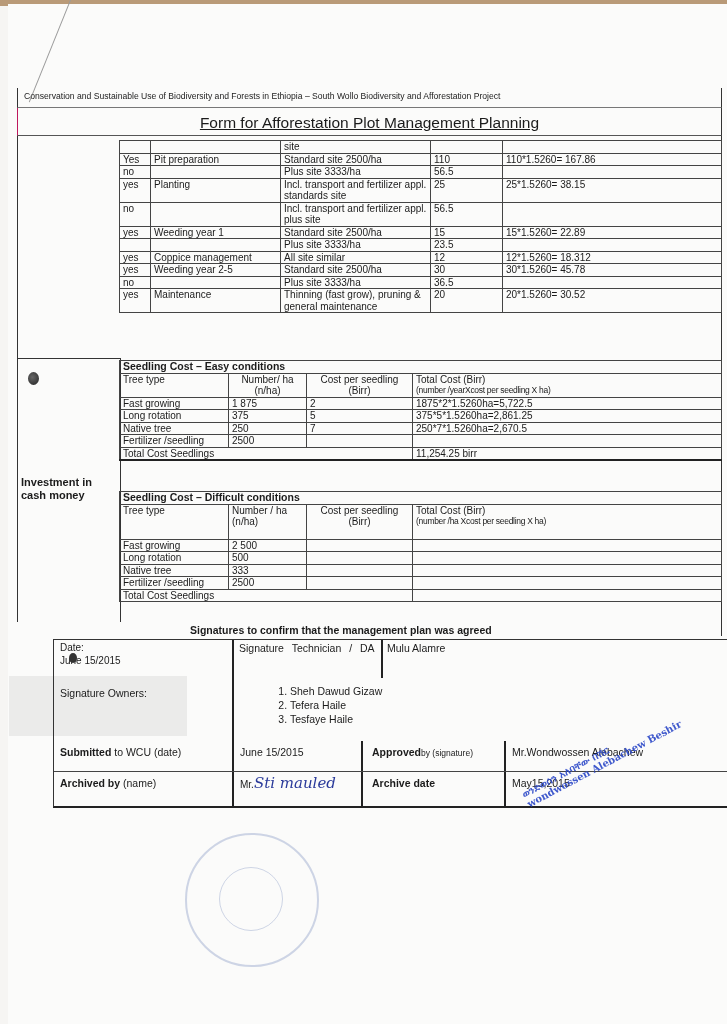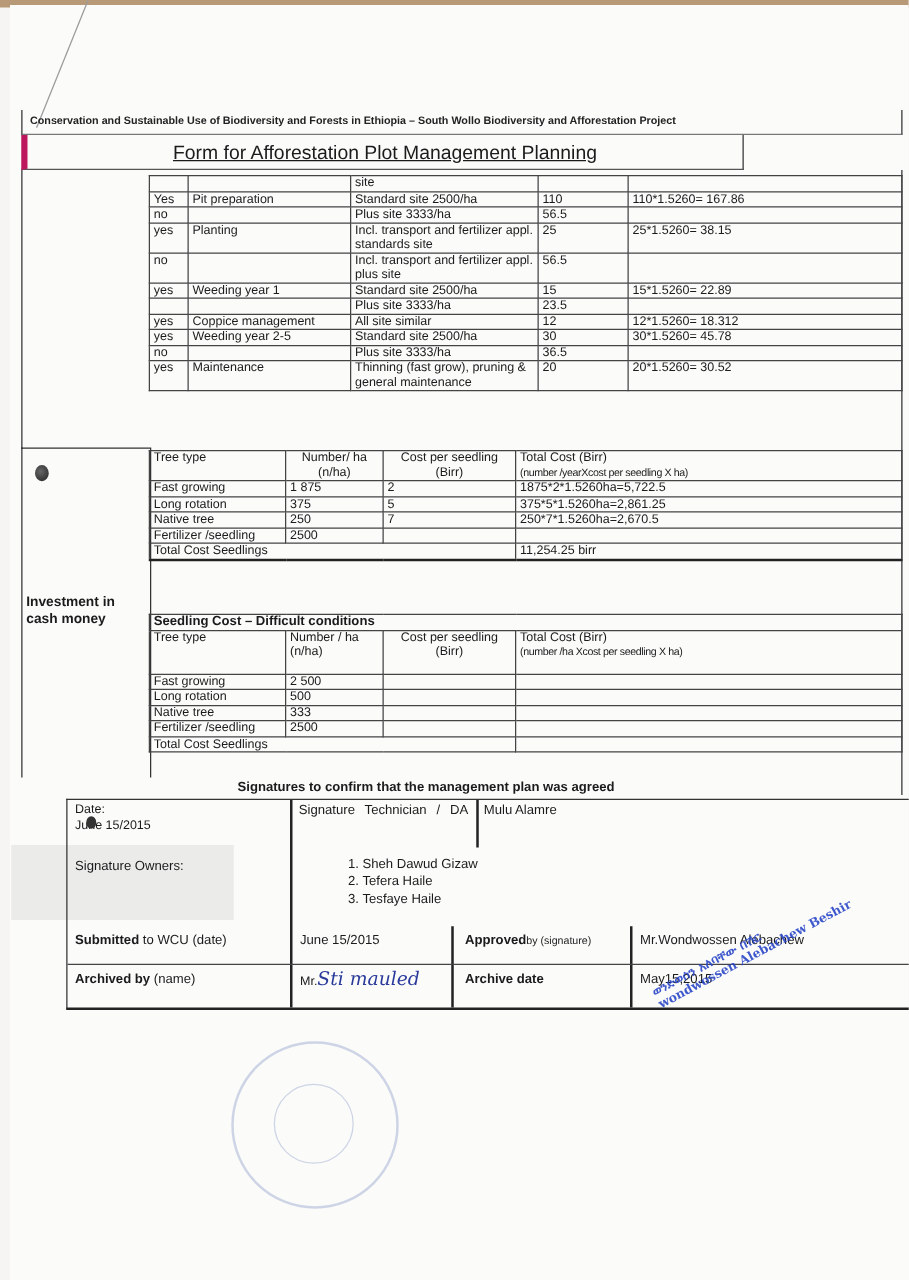--- a/index.html
+++ b/index.html
@@ -13,26 +13,26 @@
     position:absolute; left:8px; top:4px; width:719px; height:1020px;
     background:#fbfbfa;
   }
   .corner-line {
     position:absolute; left:2px; top:0; width:1px; height:110px;
     background:#9a9a9a; transform:rotate(22deg); transform-origin:top left; left:70px;
   }
   .project-header {
     position:absolute; left:17px; top:88px; width:705px; height:20px;
     border-left:1px solid #333; border-right:1px solid #333; border-bottom:1px solid #777;
-    font-size:8.6px; font-weight:bold; color:#222; padding:3px 0 0 6px; box-sizing:border-box;
+    font-size:8.6px; font-weight:normal; color:#222; padding:3px 0 0 6px; box-sizing:border-box;
     letter-spacing:0;
   }
   .form-title {
-    position:absolute; left:17px; top:108px; width:578px; height:28px;
-    border-left:5px solid #be185d; border-right:1px solid #333; border-bottom:1px solid #555;
+    position:absolute; left:17px; top:108px; width:705px; height:28px;
+    border-left:1px solid #be185d; border-right:1px solid #333; border-bottom:1px solid #555;
     text-align:center; font-size:15.5px; text-decoration:underline; padding-top:6px; box-sizing:border-box;
   }
   .left-col {
     position:absolute; left:17px; top:136px; width:102px; height:222px;
     border-left:1px solid #333; border-bottom:1px solid #333;
   }
   table { border-collapse:collapse; position:absolute; }
   td { border:1px solid #444; font-size:10px; padding:0 3px; vertical-align:top; line-height:11.5px; }
   .labour td { height:11px; }
   .labour .tall { height:23px; }
@@ -172,20 +172,23 @@
 </div>
 
 <table style="left:119px; top:360px; width:603px;">
   <colgroup>
       <col style="width:109px">
       <col style="width:78px">
       <col style="width:106px">
       <col>
     </colgroup>
   <tbody>
+      <tr>
+        <td colspan="4" class="sec-title">Seedling Cost – Easy conditions</td>
+      </tr>
   <tr>
     <td>Tree type</td>
     <td class="center">Number/ ha (n/ha)</td>
     <td class="center">Cost per seedling (Birr)</td>
     <td>
           <div>Total Cost (Birr)</div>
           <div class="small">(number /yearXcost per seedling X ha)</div>
         </td>
   </tr>
   <tr>

